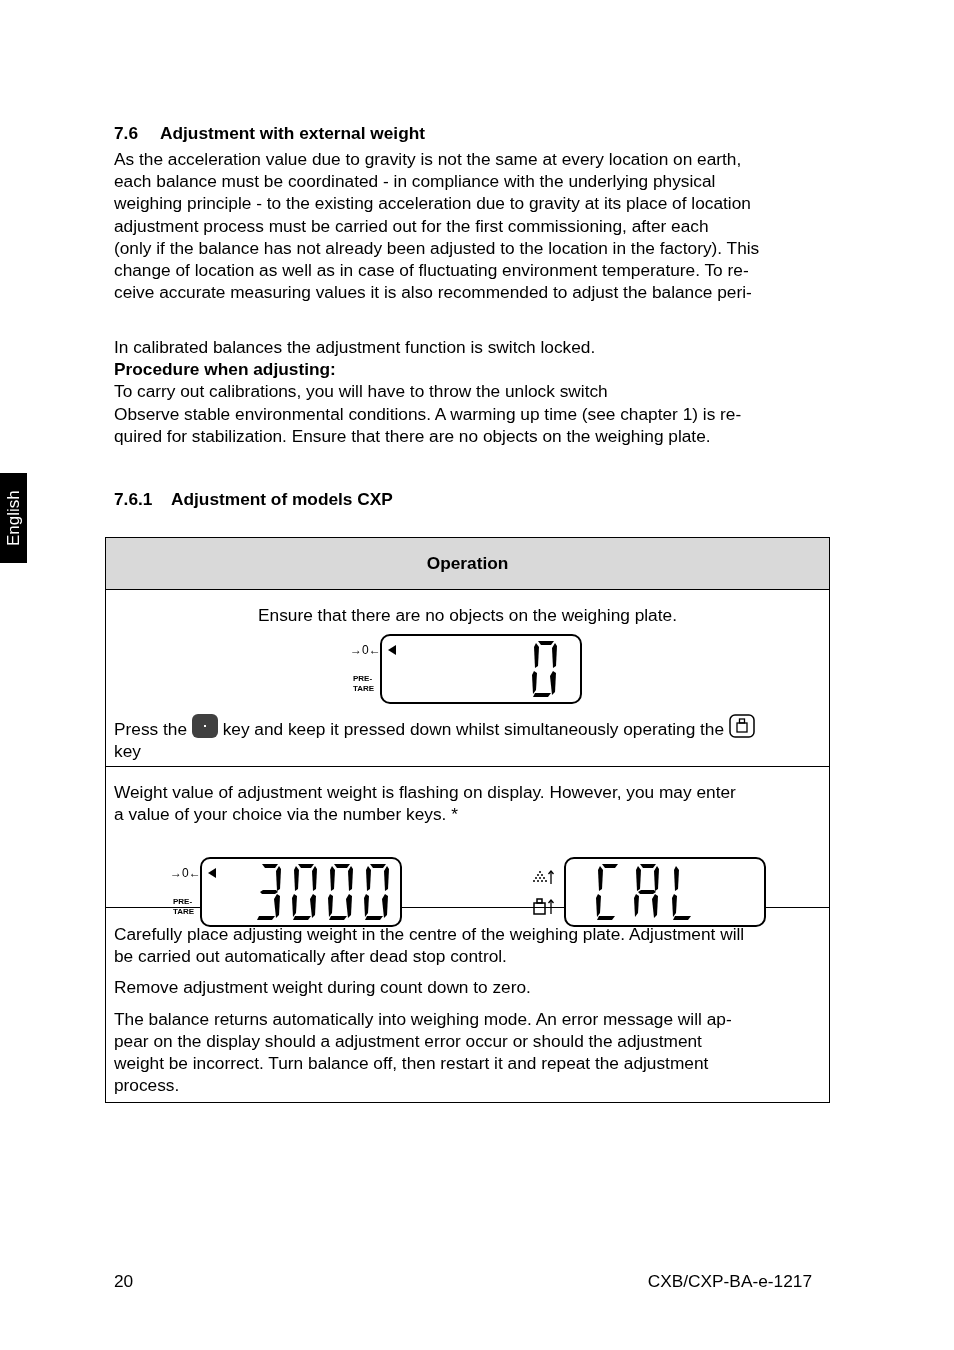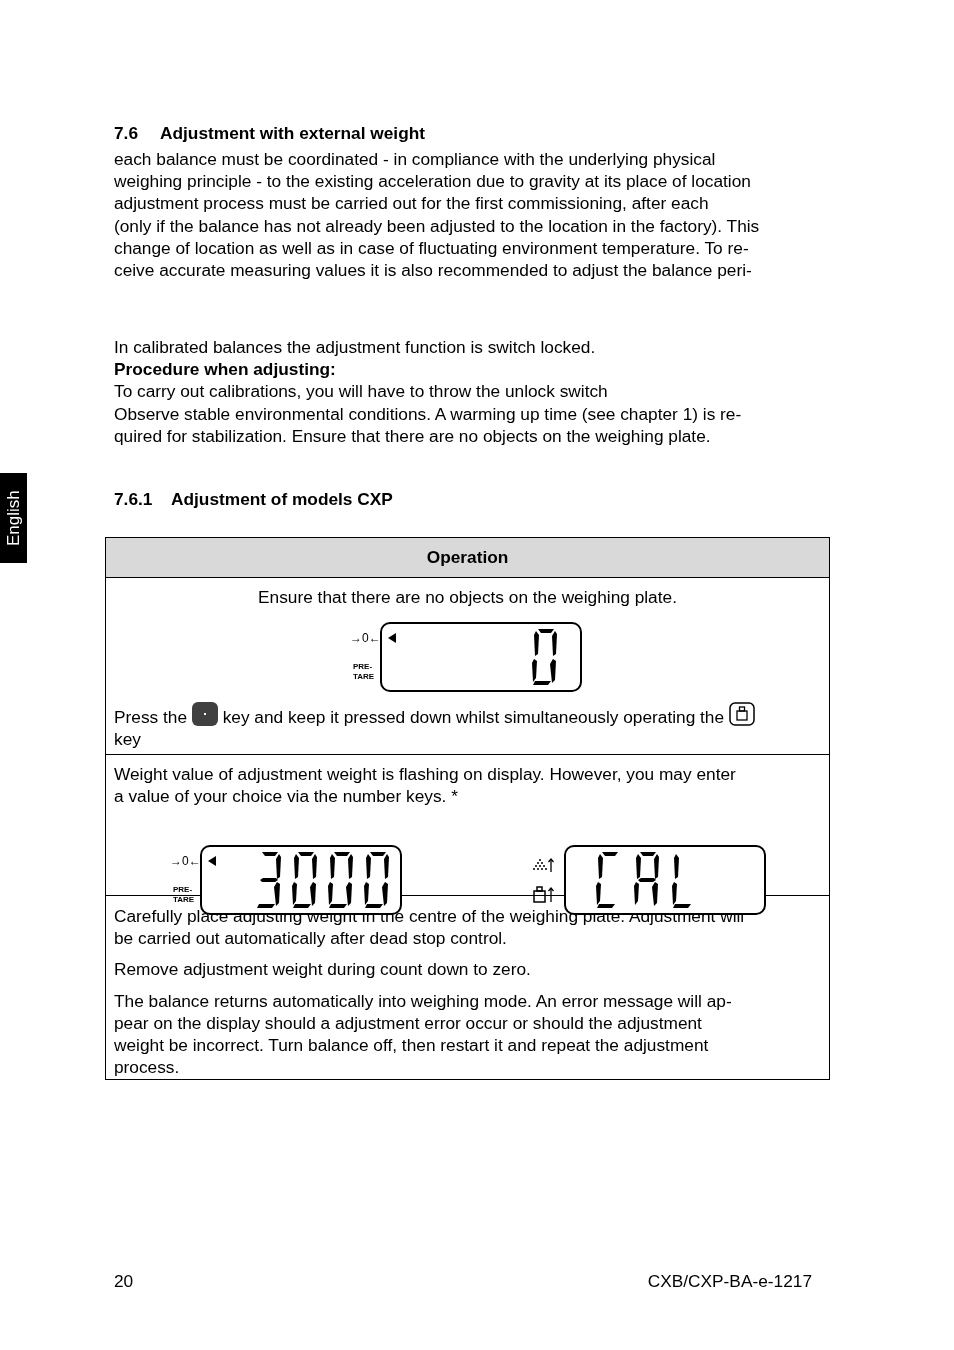--- a/index.html
+++ b/index.html
@@ -13,21 +13,21 @@
   .para .ln { display: block; white-space: nowrap; }
   .bold { font-weight: bold; }
   .h3 { position: absolute; left: 114px; top: 488px; font-weight: bold; font-size: 17.3px; }
   .h3 .num { display: inline-block; width: 57px; }
 
   .lang-tab { position: absolute; left: 0; top: 473px; width: 27px; height: 90px; background: #000;
               display: flex; align-items: center; justify-content: center; }
   .lang-tab span { color: #fff; font-size: 17px; transform: rotate(-90deg); white-space: nowrap; display: block; }
 
   table.op { position: absolute; left: 105px; top: 537px; width: 725px; border-collapse: collapse; }
-  table.op td, table.op th { border: 1px solid #000; padding: 0 8px; vertical-align: top; }
+  table.op td, table.op th { border: 1px solid #000; padding: 6px 8px; vertical-align: top; }
   table.op th { background: #d9d9d9; height: 39px; font-weight: bold; font-size: 17.3px; text-align: center; vertical-align: middle; }
   .row1 { height: 177px; }
   .row2 { height: 141px; }
   .row3 { height: 184px; }
   .center { text-align: center; }
   .cell-rel { position: relative; margin-top: 8px; }
 
   .lcd { position: absolute; border: 2px solid #000; border-radius: 10px; background: #fff; }
   .lcd-sym { position: absolute; font-size: 11px; font-weight: bold; line-height: 10px; }
   .lcd-arrow { position: absolute; width: 0; height: 0; border-top: 5px solid transparent; border-bottom: 5px solid transparent; border-right: 8px solid #000; }
@@ -46,20 +46,21 @@
 
   <div class="lang-tab">
     <span>English</span>
   </div>
 
   <div class="h2">
     <span class="num">7.6</span><span>Adjustment with external weight</span>
   </div>
 
   <p class="para" style="top:148px;">
+    <span class="ln">As the acceleration value due to gravity is not the same at every location on earth,</span>
     <span class="ln">each balance must be coordinated -  in compliance with the underlying physical</span>
     <span class="ln">weighing principle - to the existing acceleration due to gravity at its place of location</span>
     <span class="ln">adjustment process must be carried out for the first commissioning, after each</span>
     <span class="ln">(only if the balance has not already been adjusted to the location in the factory). This</span>
     <span class="ln">change of location as well as in case of fluctuating environment temperature. To re-</span>
     <span class="ln">ceive accurate measuring values it is also recommended to adjust the balance peri-</span>
   </p>
 
   <p class="para" style="top:336px;">
     <span class="ln">In calibrated balances the adjustment function is switch locked.</span>

